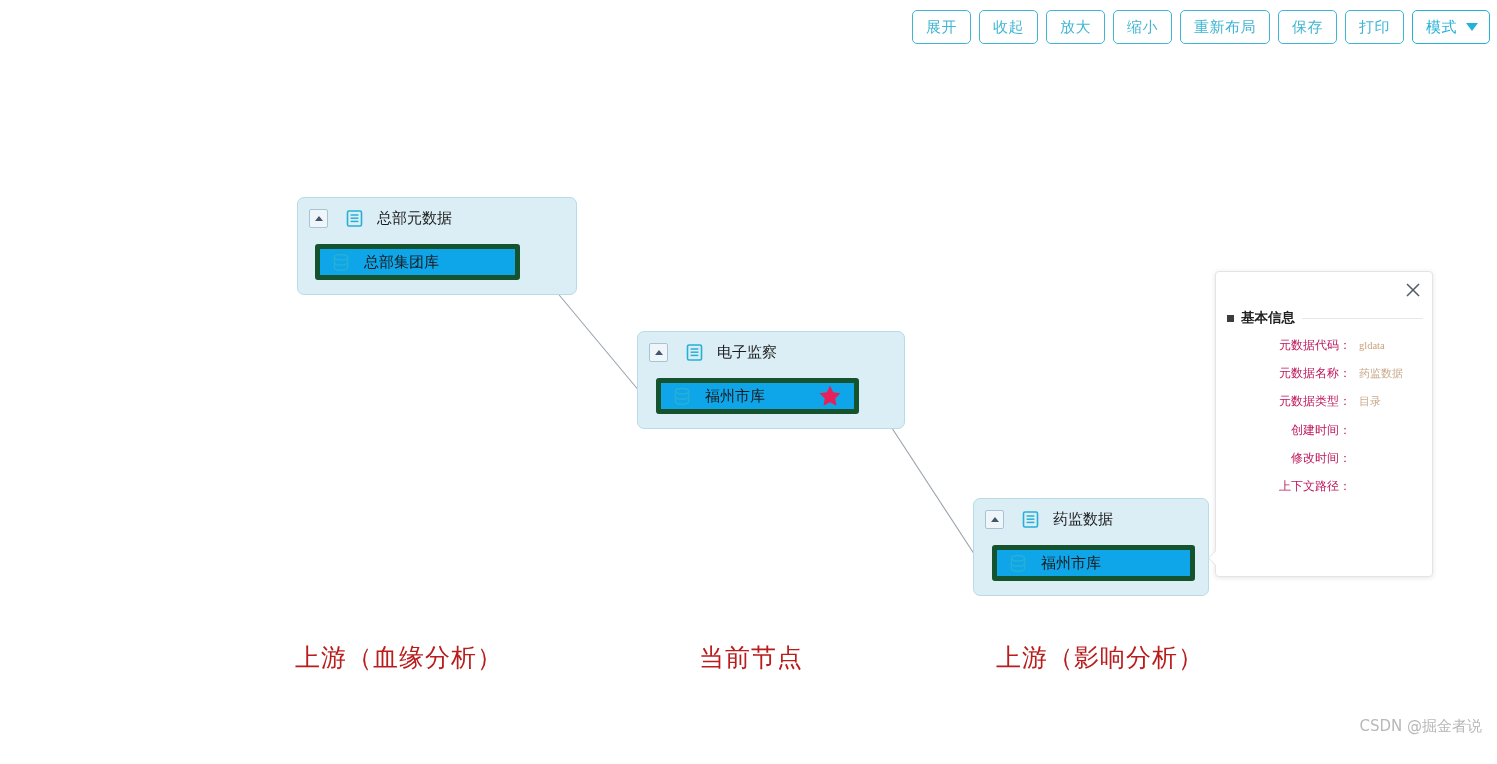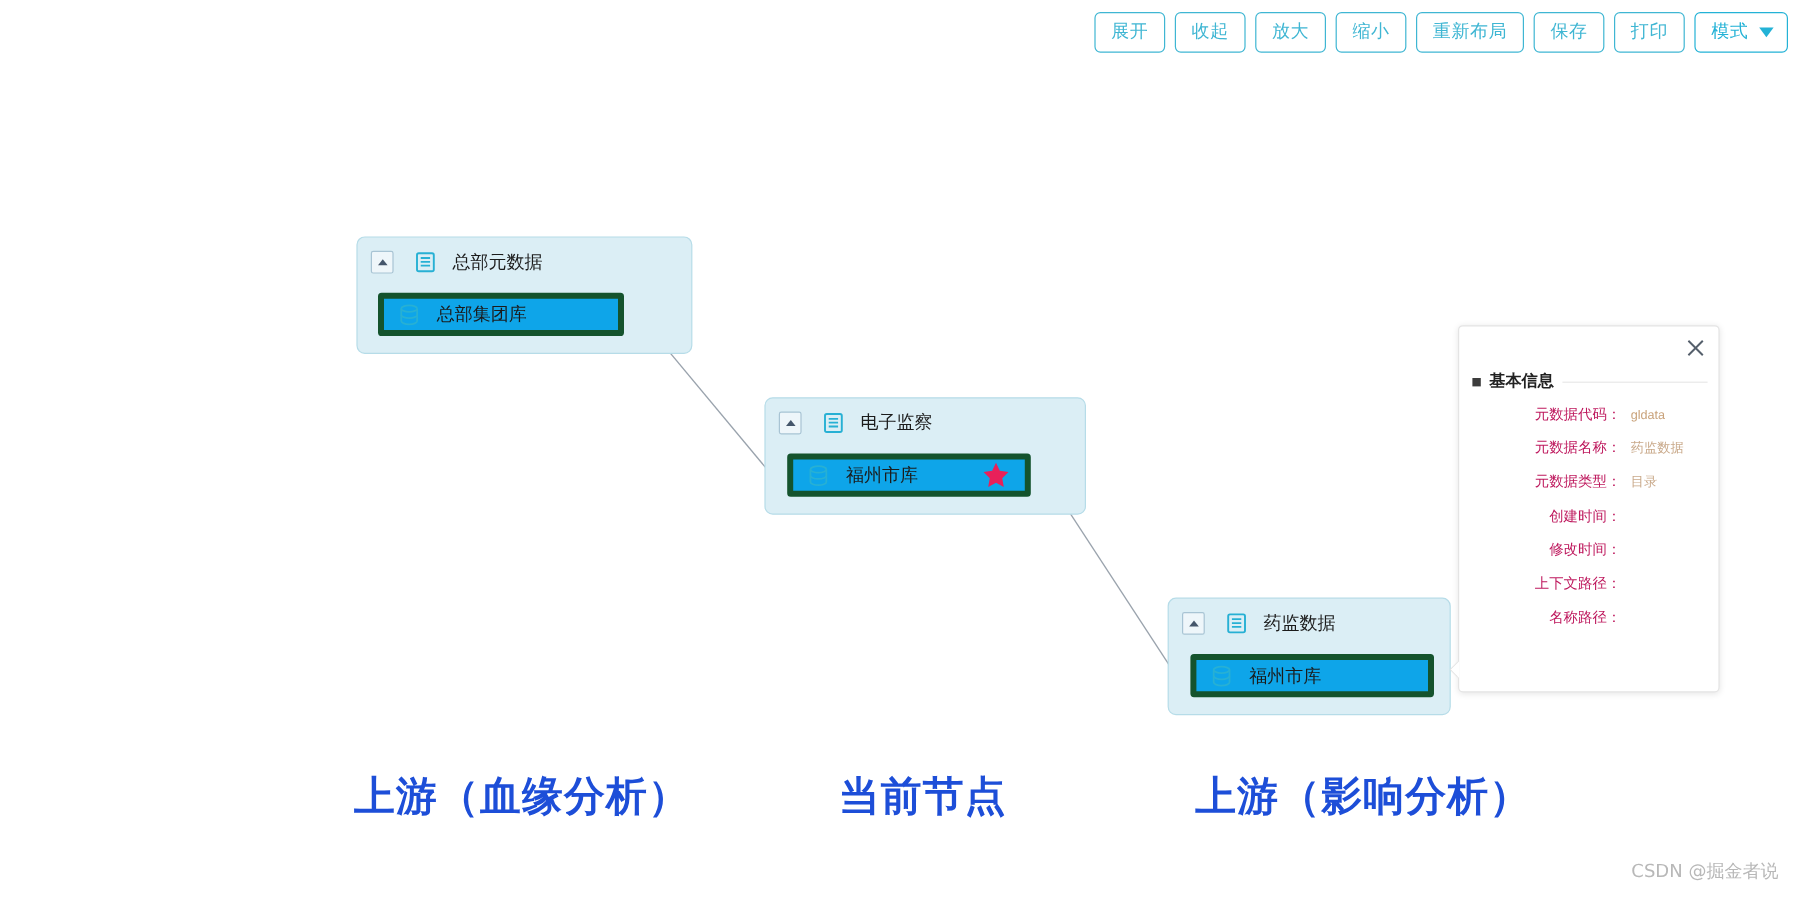--- a/index.html
+++ b/index.html
@@ -217,32 +217,32 @@
     white-space: nowrap;
   }
   .f-value {
     margin-left: 8px;
     font-size: 11px;
     color: #c9a98a;
     font-family: "DejaVu Sans", "Liberation Sans", sans-serif;
     white-space: nowrap;
   }
   .f-value.mono {
-    font-family: Liberation Sans, sans-serif;
+    font-family: Liberation Serif, serif;
     font-size: 10.5px;
     color: #c9a27a;
   }
 
   
   .caption {
     position: absolute;
     font-family: "DejaVu Serif", "Liberation Serif", serif;
-    font-weight: bold;
-    font-size: 34px;
-    color: #1d4ed8;
+    font-weight: normal;
+    font-size: 25px;
+    color: #b91c1c;
     letter-spacing: 1px;
     white-space: nowrap;
   }
 
   
   .watermark {
     position: absolute;
     right: 15px;
     bottom: 28px;
     font-size: 15px;
@@ -382,24 +382,20 @@
         <span class="f-value"></span>
       </div>
       <div class="field-row">
         <span class="f-label">修改时间：</span>
         <span class="f-value"></span>
       </div>
       <div class="field-row">
         <span class="f-label">上下文路径：</span>
         <span class="f-value"></span>
       </div>
-      <div class="field-row">
-        <span class="f-label">名称路径：</span>
-        <span class="f-value"></span>
-      </div>
     </div>
   </div>
 
   <div class="caption" style="left:295px; top:641px;">上游（血缘分析）</div>
   <div class="caption" style="left:699px; top:641px;">当前节点</div>
   <div class="caption" style="left:996px; top:641px;">上游（影响分析）</div>
 
 </div>
 
 <div class="watermark">CSDN @掘金者说</div>

